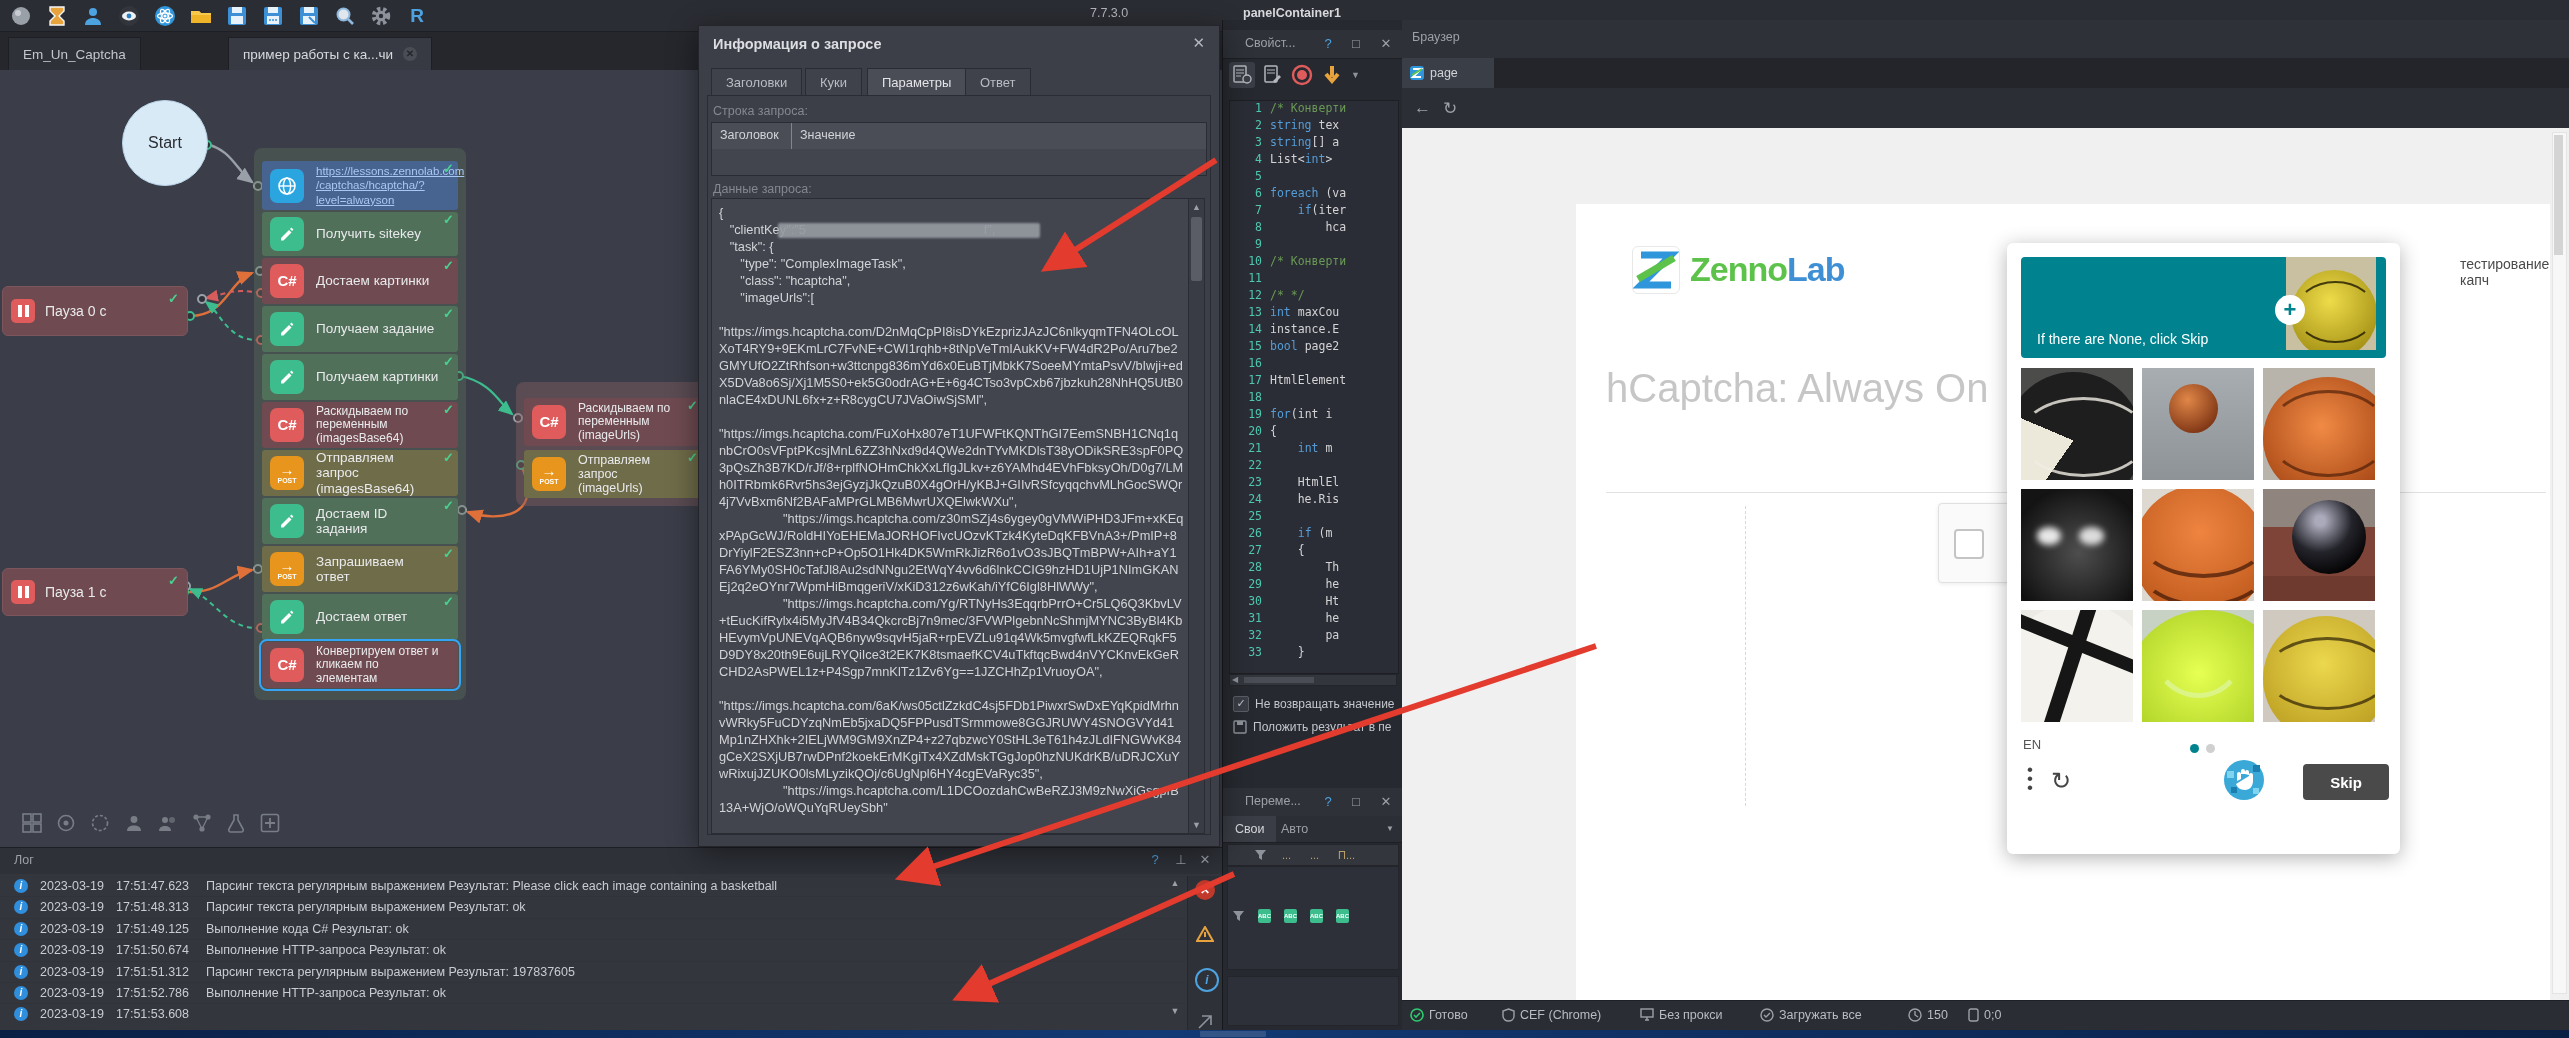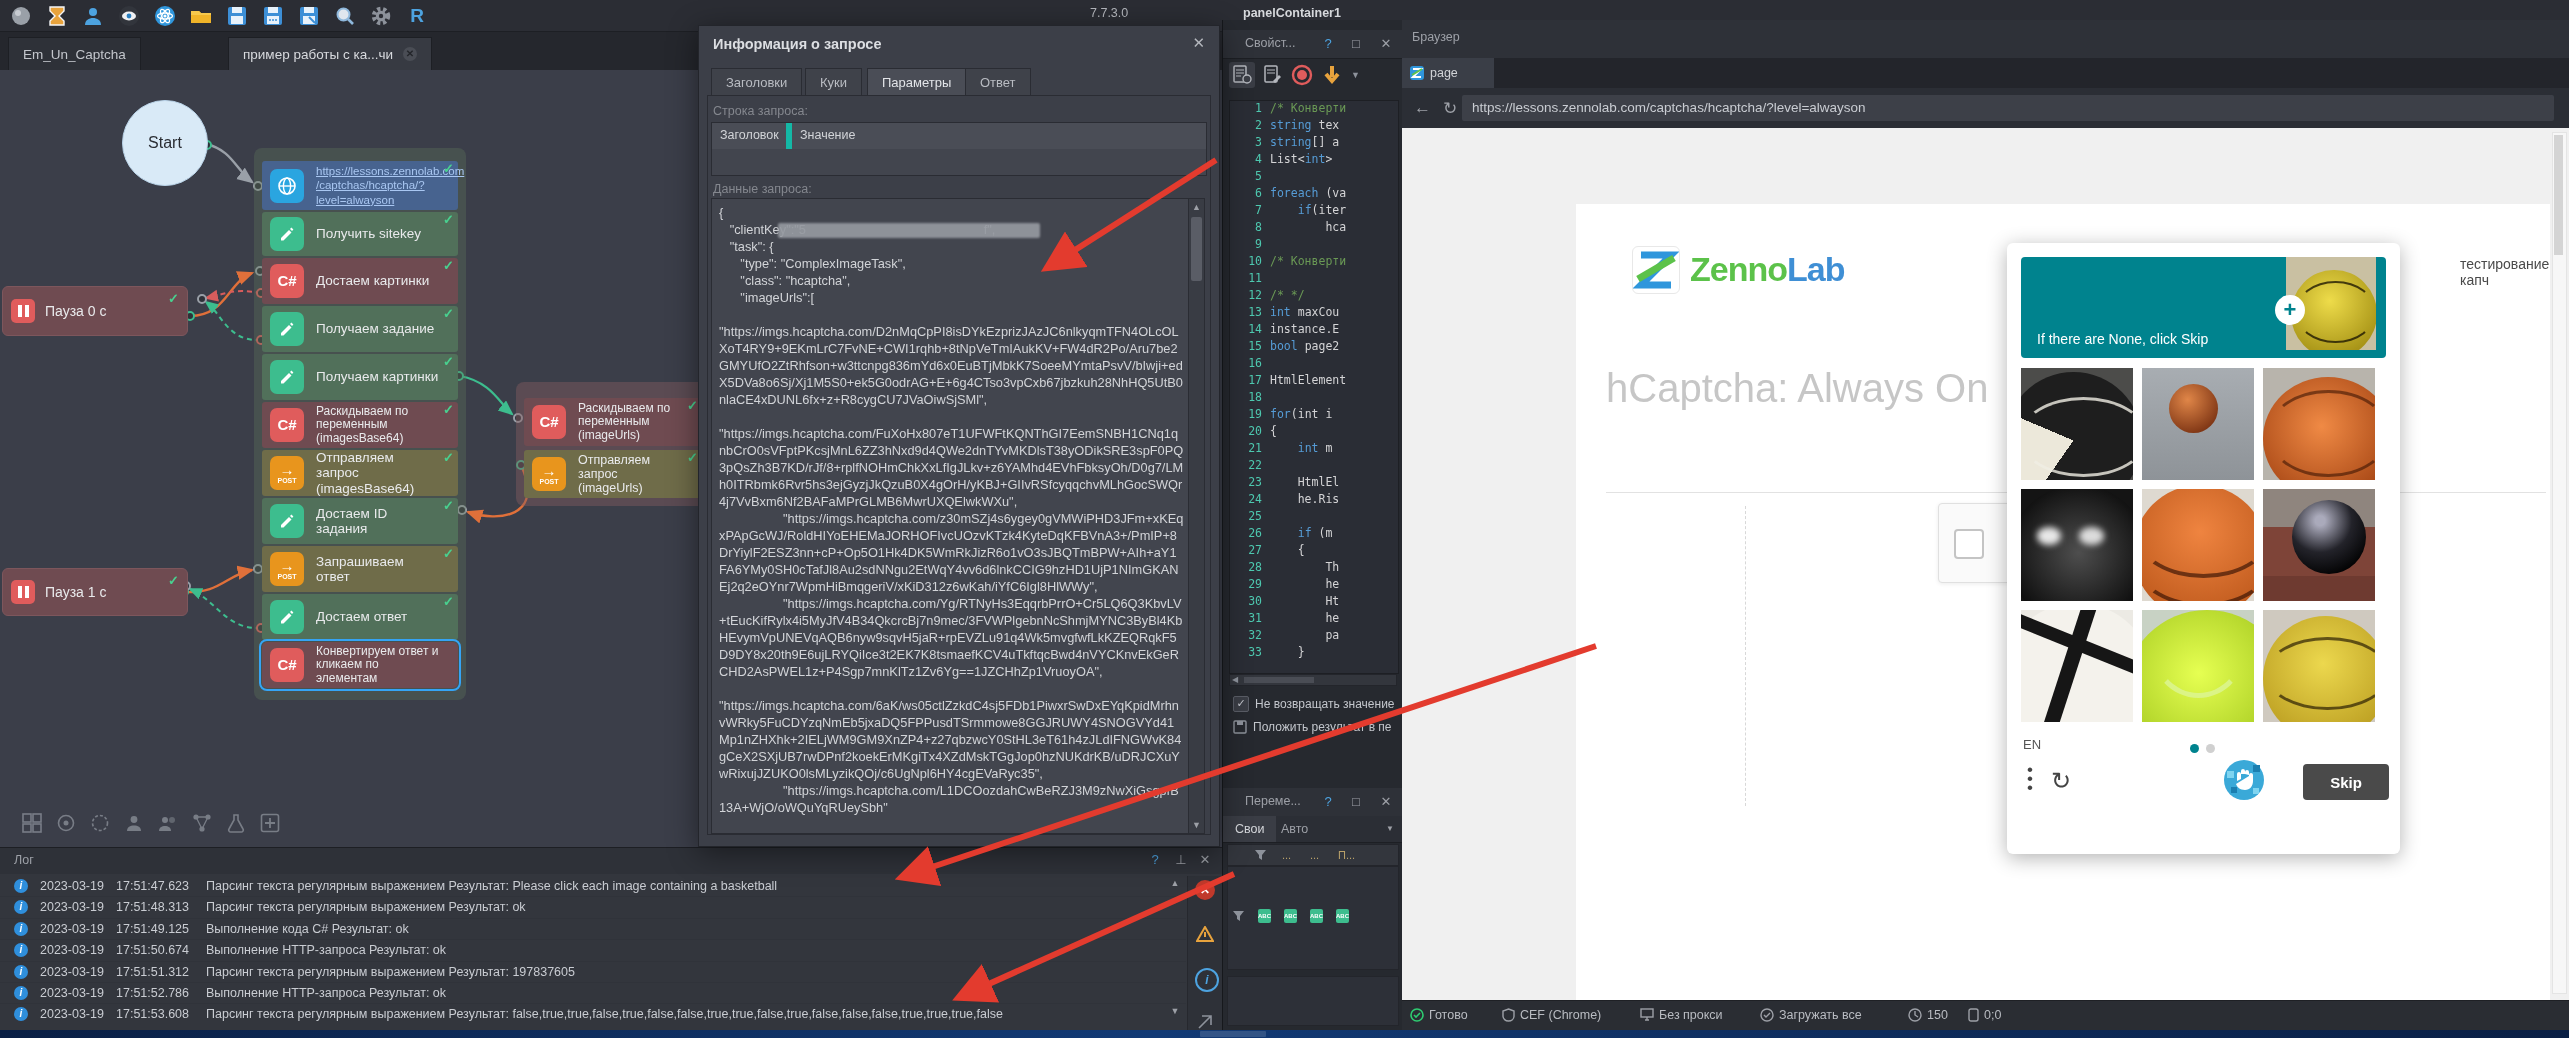--- a/index.html
+++ b/index.html
@@ -62,21 +62,21 @@
   
   #dialog{position:absolute;left:698px;top:25px;width:520px;height:820px;background:#3c3f48;border:1px solid #23252b;box-shadow:0 6px 28px rgba(0,0,0,.45);}
   #dlg-title{position:absolute;left:14px;top:10px;font-size:14.5px;font-weight:bold;color:#dcdee2;}
   #dlg-close{position:absolute;right:14px;top:8px;color:#b4b7bd;font-size:15px;}
   .dtab{position:absolute;top:42px;height:28px;padding:0 14px;display:flex;align-items:center;background:#3f424a;border:1px solid #2a2c33;color:#b9bcc2;font-size:13px;box-sizing:border-box;}
   .dtab.active{background:#4a4d56;color:#e2e4e8;border-bottom-color:#4a4d56;}
   .dlabel{position:absolute;left:14px;color:#84878e;font-size:12.5px;}
   #dtable{position:absolute;left:12px;top:96px;width:494px;border:1px solid #2a2c33;}
   #dtable .hrow{height:26px;background:#4a4d56;display:flex;color:#d2d4d8;font-size:12.5px;}
   #dtable .hrow div{padding:5px 8px;box-sizing:border-box;}
-  #dtable .hrow div:first-child{width:80px;border-right:6px solid #14b8a6;}
+  #dtable .hrow div:first-child{width:80px;border-right:1px solid #14b8a6;}
   #dtable .brow{height:26px;background:#42454e;}
   #dtextarea{position:absolute;left:12px;top:172px;width:494px;height:636px;background:#42454e;border:1px solid #2a2c33;box-sizing:border-box;overflow:hidden;}
   #dreq{position:absolute;left:7px;top:5px;right:20px;white-space:pre-wrap;word-break:break-all;color:#d2d4d8;font-size:12.8px;line-height:17px;}
   #dblur{position:absolute;left:66px;top:24px;width:262px;height:15px;background:#9599a0;border-radius:2px;opacity:.92;filter:blur(1px);}
   #dscroll{position:absolute;right:0;top:0;width:15px;height:100%;background:#393c44;border-left:1px solid #2a2c33;}
   #dthumb{position:absolute;left:2px;top:18px;width:11px;height:64px;background:#5a5d66;border-radius:2px;}
   .scrarr{position:absolute;left:0;width:15px;color:#9da0a7;font-size:9px;text-align:center;}
   
   #browser{position:absolute;left:1402px;top:20px;width:1167px;height:1010px;background:#26292f;}
   #bhdr{position:absolute;left:0;top:0;width:100%;height:38px;background:#2e3138;border-bottom:1px solid #1d1f24;}
@@ -512,21 +512,20 @@
         <span class="ic">i</span>
         <span class="d">2023-03-19</span>
         <span class="tm">17:51:52.786</span>
         <span class="m">Выполнение HTTP-запроса  Результат: ok</span>
       </div>
 
       <div class="logrow">
         <span class="ic">i</span>
         <span class="d">2023-03-19</span>
         <span class="tm">17:51:53.608</span>
-        <span class="m">Парсинг текста регулярным выражением  Результат: false,true,true,false,true,false,false,true,true,false,true,false,false,false,true,true,true,false</span>
       </div>
     </div>
   <div id="logstrip">
     <span class="stripico" style="top:4px;background:#c0392b;color:#fff;">✕</span>
     <span class="stripico" style="top:48px;color:#e8a33d;">
         <svg width="18" height="16">
           <path d="M9 1L17 15H1z" fill="none" stroke="#e8a33d" stroke-width="2"></path>
           <path d="M9 6v5" stroke="#e8a33d" stroke-width="2"></path>
         </svg>
       </span>
@@ -814,21 +813,20 @@
             <path d="M3 3h8L3 11h8" stroke="#fff" stroke-width="2" fill="none"></path>
             <path d="M2 9l10-6" stroke="#5cc24a" stroke-width="2"></path>
           </svg>
         </span>
       <span>page</span>
     </div>
   </div>
   <div id="bnav">
     <span class="navico">←</span>
     <span class="navico">↻</span>
-    <div id="burl">https://lessons.zennolab.com/captchas/hcaptcha/?level=alwayson</div>
   </div>
   <div id="viewport">
     <div id="whitecard"></div>
     <div id="pgscroll">
         <div id="pgthumb"></div>
       </div>
     <div id="zlogo-icon">
         <svg width="46" height="46">
           <path d="M8 8h30L8 38h30" stroke="#2f96dc" stroke-width="7" fill="none"></path>
           <path d="M5 32L41 11" stroke="#5cc24a" stroke-width="7"></path>

